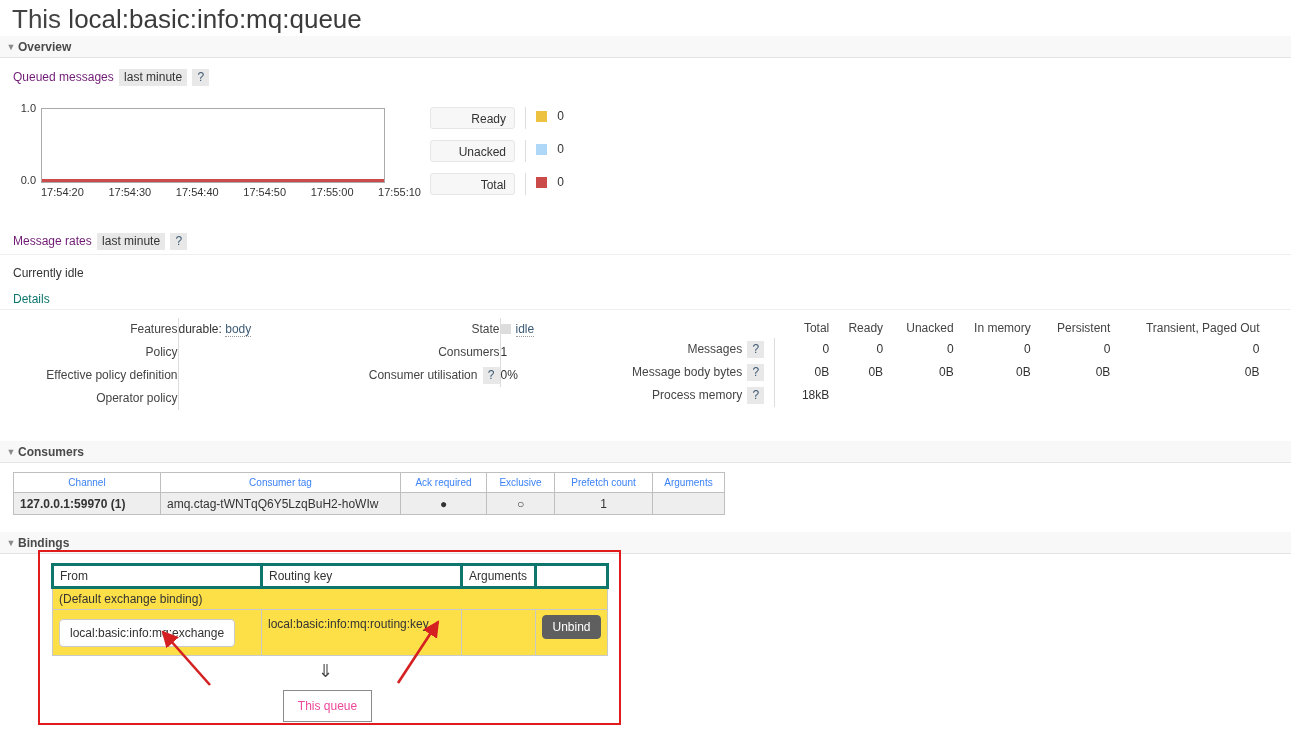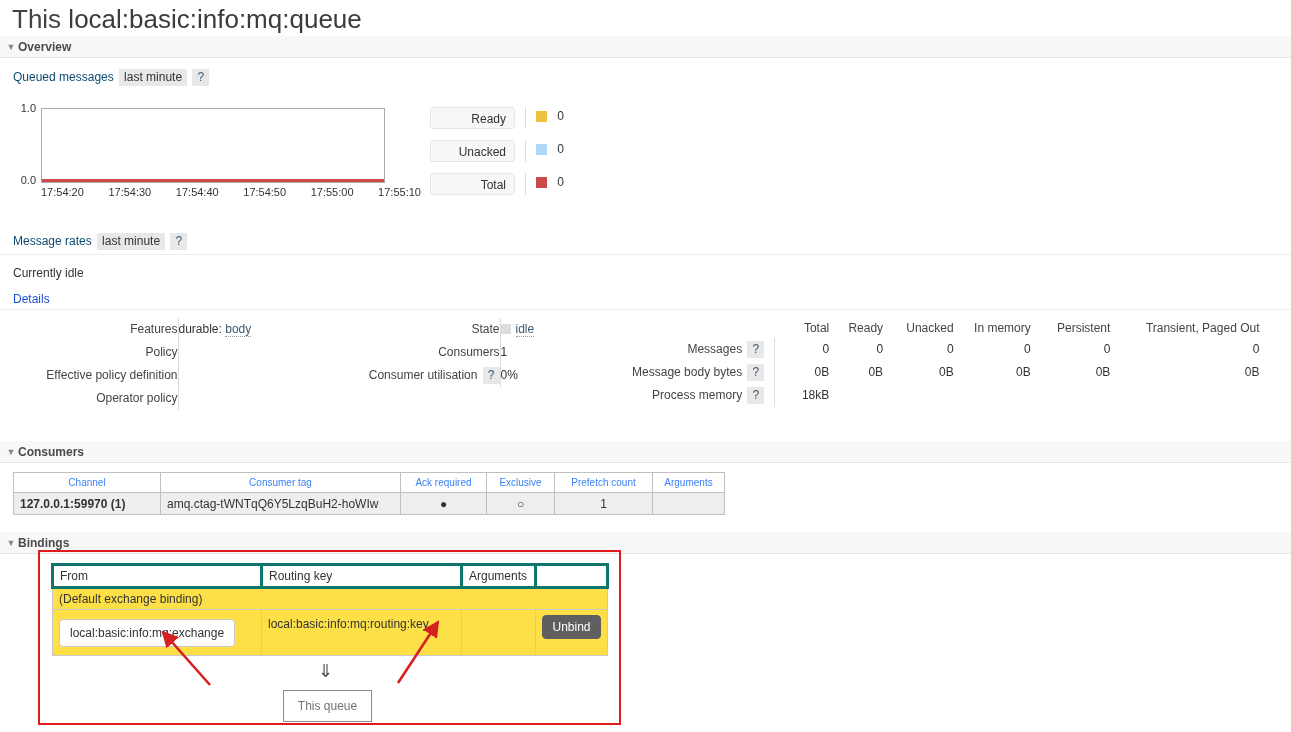--- a/index.html
+++ b/index.html
@@ -45,21 +45,21 @@
     left: 4px; top: 0;
     width: 14px;
     color: #8a8a8a;
     font-size: 9px;
     line-height: 22px;
     text-align: center;
   }
 
   
   .lbl-row { padding-left: 13px; }
-  .lbl-txt { color: #0c4a6e; }
+  .lbl-txt { color: #701a75; }
   .chip {
     display: inline-block;
     background: #e8e8e8;
     color: #3d5a73;
     padding: 1px 6px;
     margin-left: 2px;
     line-height: 15px;
   }
   .chip.q { color: #333; padding: 1px 5px; }
   .helpq {
@@ -166,21 +166,21 @@
   .idle-txt {
     padding-left: 13px;
     margin-top: 11px;
     font-size: 12px;
     color: #333;
   }
   .details-txt {
     padding-left: 13px;
     margin-top: 12px;
     font-size: 12px;
-    color: #1d4ed8;
+    color: #0f766e;
   }
   .details-underline {
     border-bottom: 1px solid #eeeeee;
     margin-top: 3px;
   }
 
   
   .details-region {
     position: absolute;
     left: 0; top: 318px;
@@ -357,21 +357,21 @@
   }
   .thisqueue {
     position: absolute;
     left: 283px; top: 690px;
     width: 89px; height: 32px;
     border: 1px solid #8a8a8a;
     background: #ffffff;
     text-align: center;
     line-height: 30px;
     font-size: 12px;
-    color: #737373;
+    color: #ec4899;
   }
 
   
   .annot { position: absolute; left: 0; top: 0; width: 1291px; height: 732px; pointer-events: none; }
 </style>
 </head>
 <body>
 
 <h1 class="page-title">
   <span>This</span>

